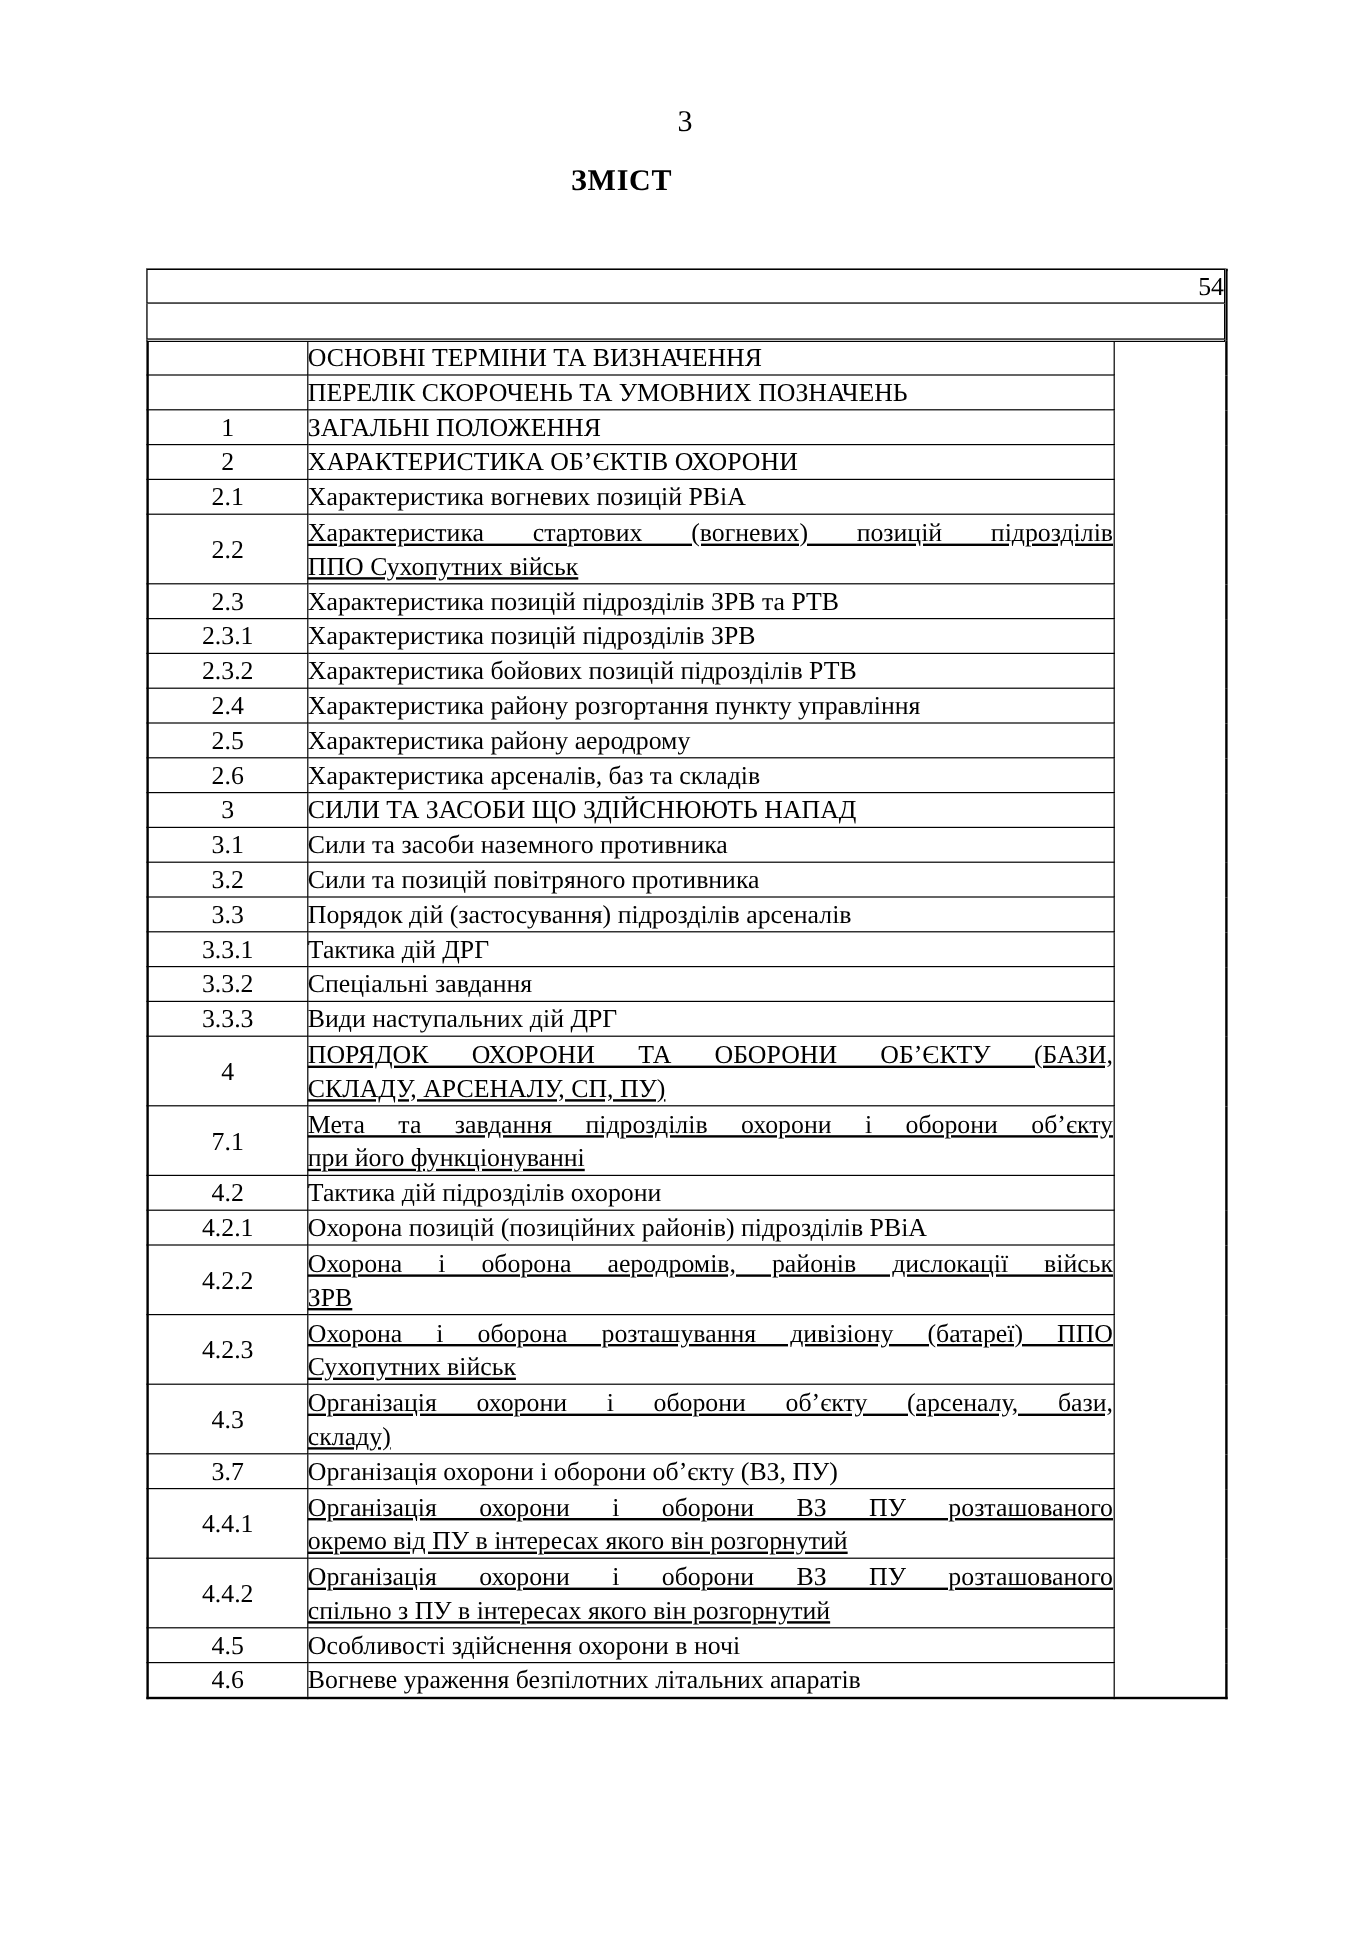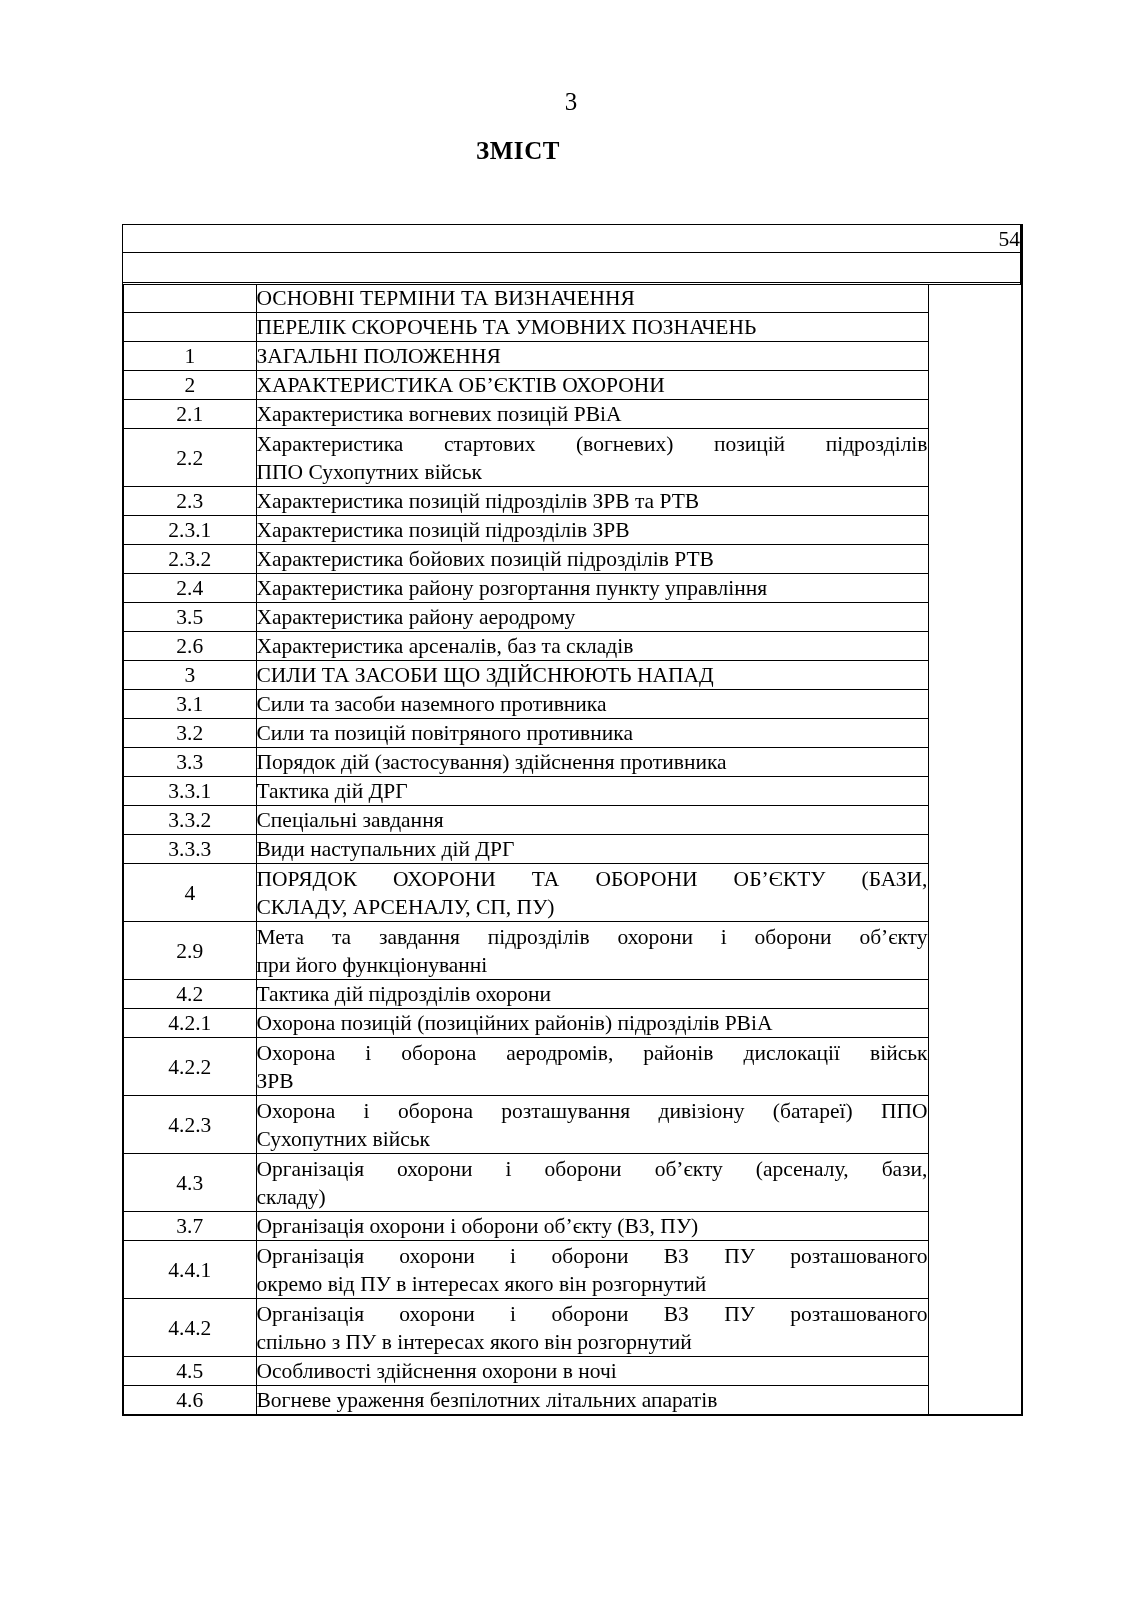--- a/index.html
+++ b/index.html
@@ -89,20 +89,21 @@
     text-align: left;
     hyphens: none;
   }
 
   td.title.justify {
     text-align: justify;
     text-justify: inter-word;
   }
   td.title.justify > span.ln {
     display: block;
+    text-decoration: underline;
   }
   td.title.justify > span.ln.stretch {
     text-align: justify;
     text-align-last: justify;
   }
 
   td.page {
     text-align: right;
     vertical-align: middle;
     padding: 1px 2px;
@@ -190,21 +191,21 @@
             <td class="num">2.3.2</td>
             <td class="title">Характеристика бойових позицій підрозділів РТВ</td>
             <td class="page">15</td>
           </tr>
           <tr class="r1">
             <td class="num">2.4</td>
             <td class="title">Характеристика району розгортання пункту управління</td>
             <td class="page">16</td>
           </tr>
           <tr class="r1">
-            <td class="num">3.5</td>
+            <td class="num">2.5</td>
             <td class="title">Характеристика району аеродрому</td>
             <td class="page">17</td>
           </tr>
           <tr class="r1">
             <td class="num">2.6</td>
             <td class="title">Характеристика арсеналів, баз та складів</td>
             <td class="page">18</td>
           </tr>
           <tr class="r1">
             <td class="num">3</td>
@@ -216,21 +217,21 @@
             <td class="title">Сили та засоби наземного противника</td>
             <td class="page">21</td>
           </tr>
           <tr class="r1">
             <td class="num">3.2</td>
             <td class="title">Сили та позицій повітряного противника</td>
             <td class="page">22</td>
           </tr>
           <tr class="r1">
             <td class="num">3.3</td>
-            <td class="title">Порядок дій (застосування) здійснення противника</td>
+            <td class="title">Порядок дій (застосування) підрозділів арсеналів</td>
             <td class="page">23</td>
           </tr>
           <tr class="r1">
             <td class="num">3.3.1</td>
             <td class="title">Тактика дій ДРГ</td>
             <td class="page">23</td>
           </tr>
           <tr class="r1">
             <td class="num">3.3.2</td>
             <td class="title">Спеціальні завдання</td>
@@ -243,21 +244,21 @@
           </tr>
           <tr class="r2">
             <td class="num">4</td>
             <td class="title justify">
               <span class="ln stretch">ПОРЯДОК ОХОРОНИ ТА ОБОРОНИ ОБ’ЄКТУ (БАЗИ,</span>
               <span class="ln">СКЛАДУ, АРСЕНАЛУ, СП, ПУ)</span>
             </td>
             <td class="page">27</td>
           </tr>
           <tr class="r2">
-            <td class="num">2.9</td>
+            <td class="num">7.1</td>
             <td class="title justify">
               <span class="ln stretch">Мета та завдання підрозділів охорони і оборони об’єкту</span>
               <span class="ln">при його функціонуванні</span>
             </td>
             <td class="page">27</td>
           </tr>
           <tr class="r1">
             <td class="num">4.2</td>
             <td class="title">Тактика дій підрозділів охорони</td>
             <td class="page">28</td>

